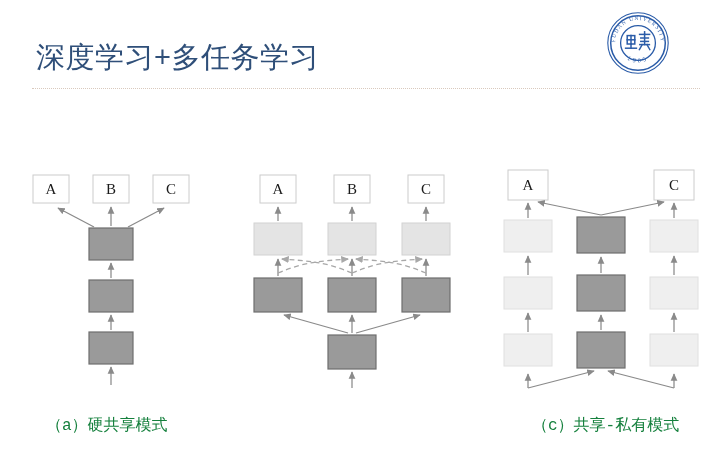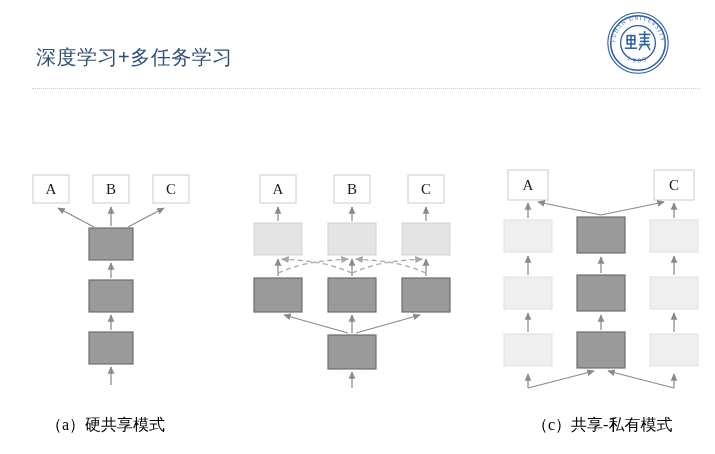--- a/index.html
+++ b/index.html
@@ -10,21 +10,21 @@
     overflow:hidden;
     position:relative;
   }
   #slide{position:relative;width:715px;height:454px;overflow:hidden;background:#fff;}
 
   
   .slide-title{
     position:absolute;
     left:36px; top:40px;
     font-family:"Liberation Sans","DejaVu Sans",sans-serif;
-    font-size:20px;
+    font-size:29px;
     line-height:34px;
     letter-spacing:0.5px;
     color:#2f4f79;
     white-space:nowrap;
   }
   .title-divider{
     position:absolute;
     left:32px; top:88px;
     width:668px; height:0;
     border-top:1.5px dotted #d9c9bd;
@@ -40,23 +40,23 @@
   
   .diagram{position:absolute;top:160px;}
   #diag-a{left:6px;  width:232px; height:232px;}
   #diag-b{left:248px;width:232px; height:232px;}
   #diag-c{left:486px;width:232px; height:232px;}
 
   
   .caption{
     position:absolute;
     top:415px;
-    font-family:Liberation Serif, serif;
+    font-family:Liberation Mono, monospace;
     font-size:16px;
-    color:#000000;
+    color:#15803d;
     white-space:nowrap;
   }
   #cap-a{left:46px;}
   #cap-b{left:303px;}
   #cap-c{left:532px;}
 </style>
 </head>
 <body>
 
 <div id="slide">

